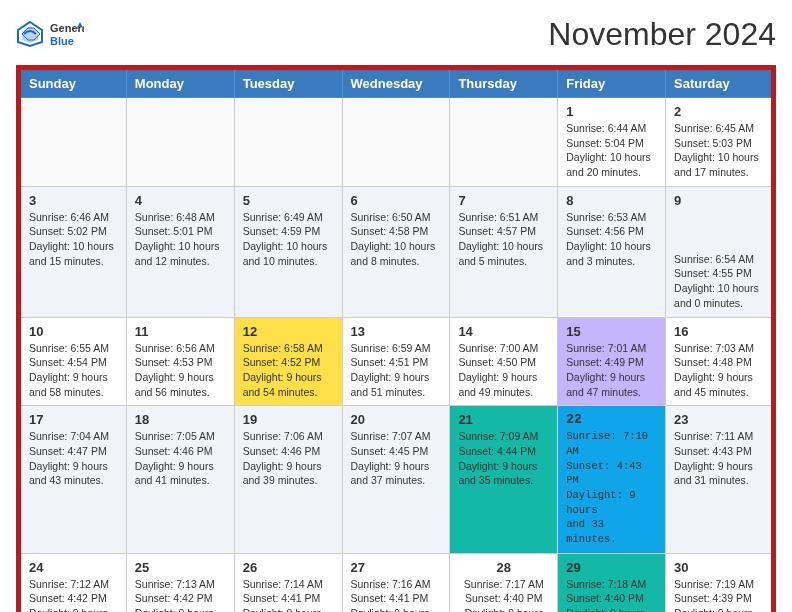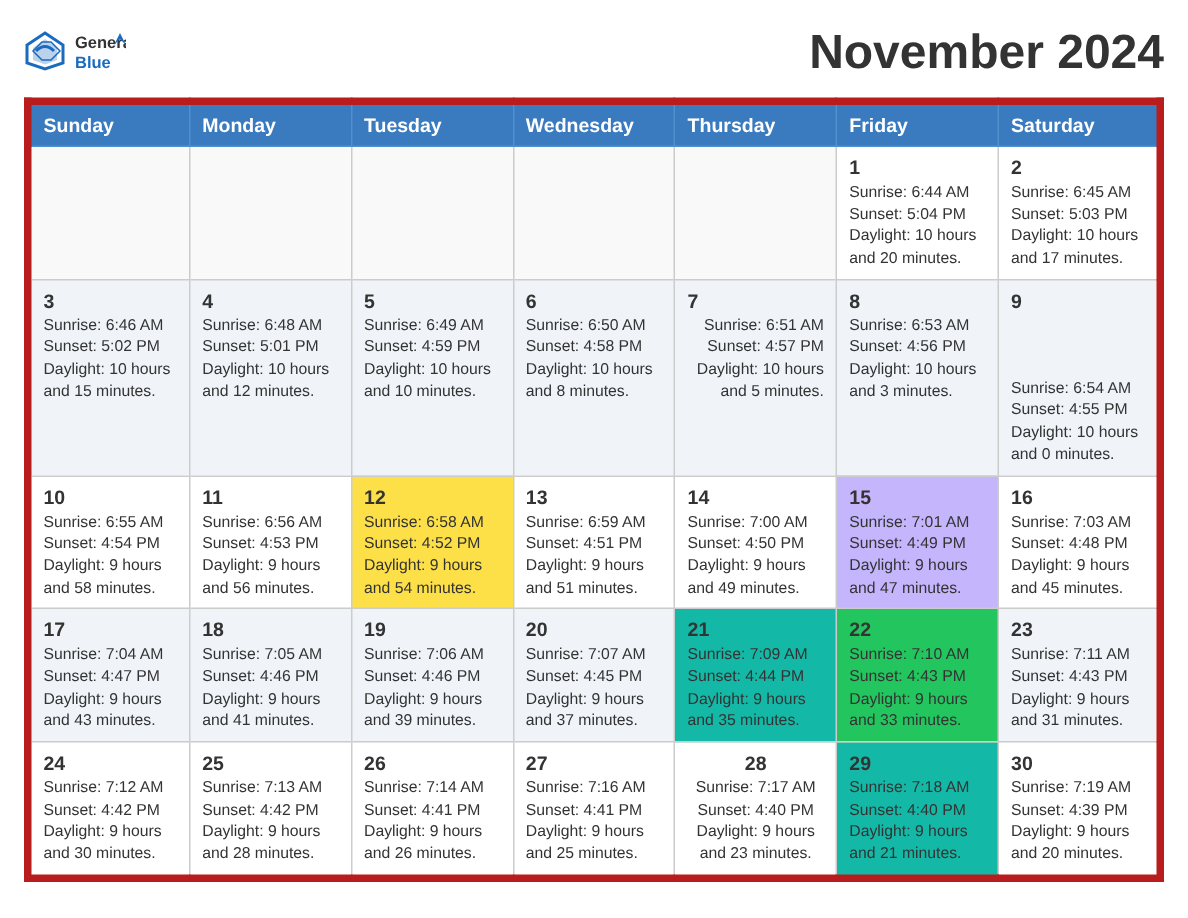--- a/index.html
+++ b/index.html
@@ -23,21 +23,21 @@
     .logo-icon {
       width: 28px;
       height: 28px;
       margin-right: 4px;
     }
     .title-block {
       text-align: right;
     }
     .month-title {
       font-size: 32px;
-      font-weight: bold;
+      font-weight: normal;
       color: #333;
     }
     .subtitle {
       font-size: 14px;
       color: #555;
     }
     .calendar {
       width: 100%;
       border-collapse: collapse;
       border: 5px solid #b91c1c;
@@ -169,21 +169,21 @@
         </td>
         <td style="background: rgb(240, 244, 249);">
           <span class="day-number">6</span>
           <div class="day-info" style="white-space: pre-line;">Sunrise: 6:50 AM
 Sunset: 4:58 PM
 Daylight: 10 hours
 and 8 minutes.</div>
         </td>
         <td style="background: rgb(240, 244, 249);">
           <span class="day-number">7</span>
-          <div class="day-info" style="white-space: pre-line; text-align: right;">Sunrise: 6:51 AM
+          <div class="day-info" style="white-space: pre-line;">Sunrise: 6:51 AM
 Sunset: 4:57 PM
 Daylight: 10 hours
 and 5 minutes.</div>
         </td>
         <td style="background: rgb(240, 244, 249);">
           <span class="day-number">8</span>
           <div class="day-info" style="white-space: pre-line;">Sunrise: 6:53 AM
 Sunset: 4:56 PM
 Daylight: 10 hours
 and 3 minutes.</div>
@@ -276,21 +276,21 @@
 Daylight: 9 hours
 and 37 minutes.</div>
         </td>
         <td style="background: #14b8a6;">
           <span class="day-number">21</span>
           <div class="day-info" style="white-space: pre-line;">Sunrise: 7:09 AM
 Sunset: 4:44 PM
 Daylight: 9 hours
 and 35 minutes.</div>
         </td>
-        <td style="background: #22c55e;">
+        <td style="background: #0ea5e9; font-family: Liberation Mono, monospace;">
           <span class="day-number">22</span>
           <div class="day-info" style="white-space: pre-line;">Sunrise: 7:10 AM
 Sunset: 4:43 PM
 Daylight: 9 hours
 and 33 minutes.</div>
         </td>
         <td style="background: rgb(240, 244, 249);">
           <span class="day-number">23</span>
           <div class="day-info" style="white-space: pre-line;">Sunrise: 7:11 AM
 Sunset: 4:43 PM

